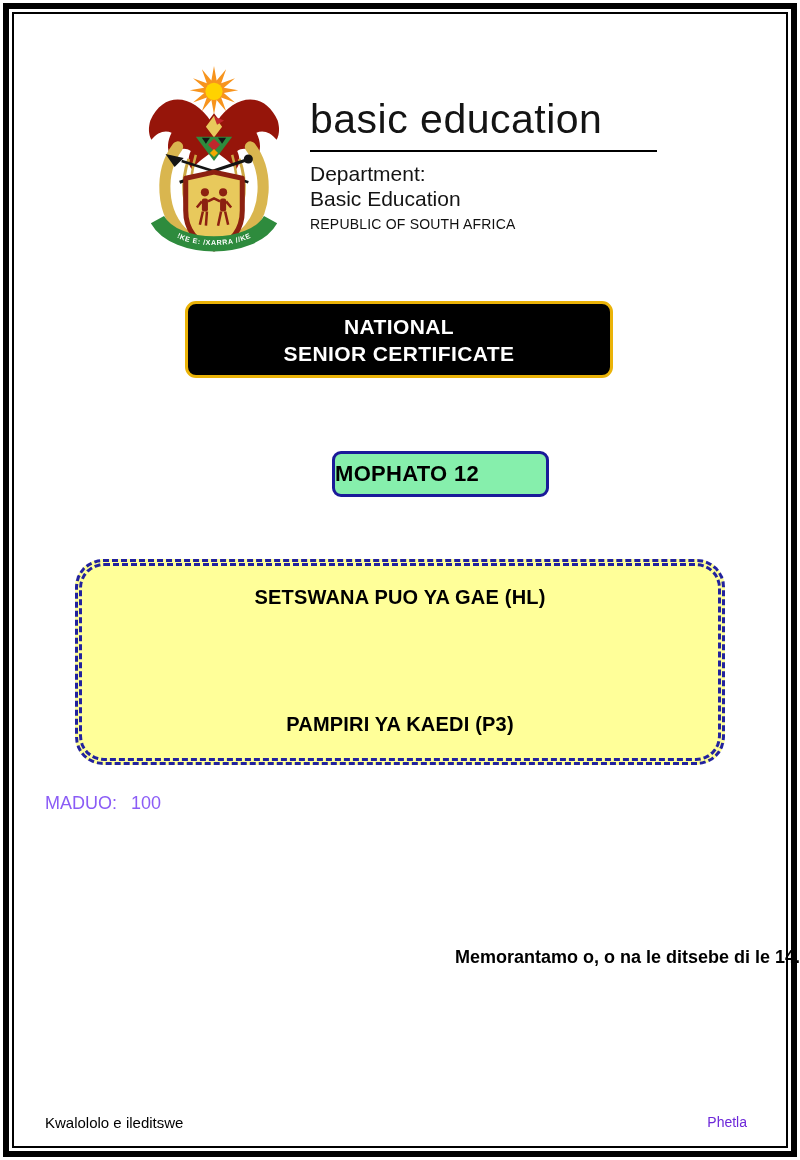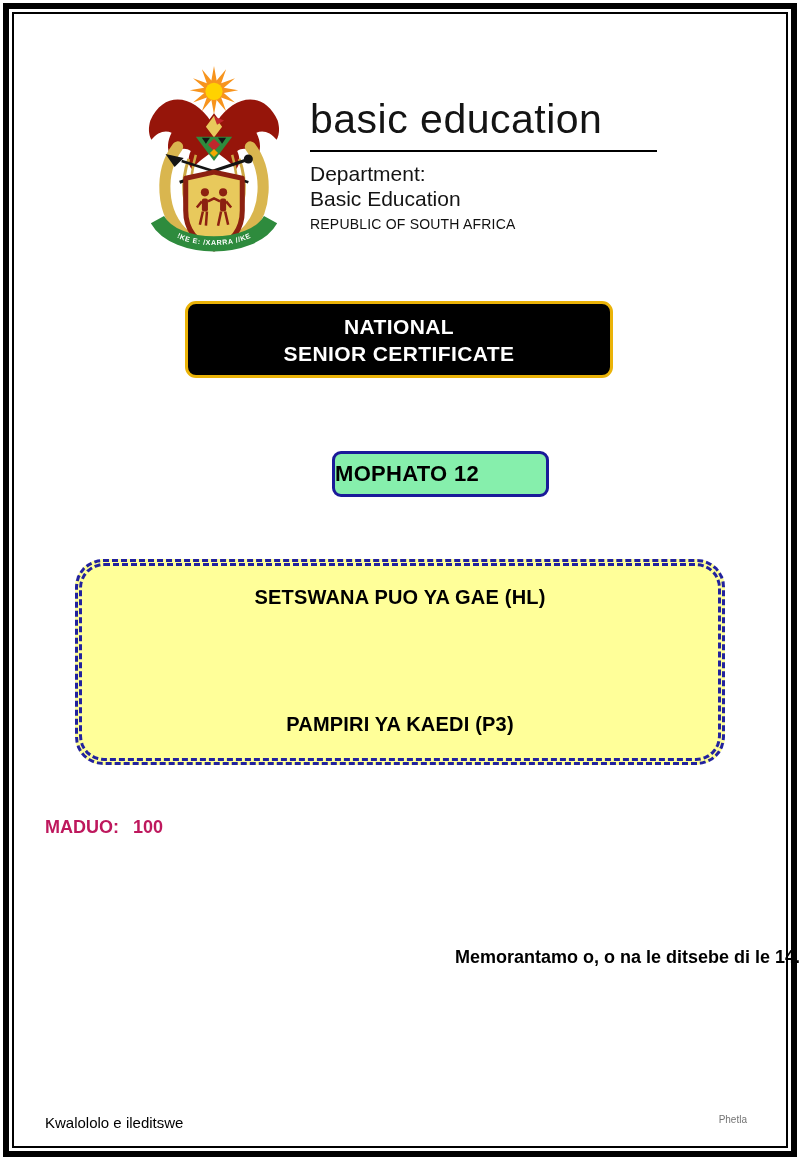--- a/index.html
+++ b/index.html
@@ -89,38 +89,38 @@
     box-sizing: border-box;
     text-align: center;
   }
   .subject-line {
     font-weight: bold; font-size: 20px; letter-spacing: 0.2px; color: #000;
   }
 
   
   .marks-line {
     position: absolute; left: 45px; top: 793px;
-    font-weight: bold; font-size: 18px; color: #be185d; margin-top: 24px;
+    font-weight: normal; font-size: 18px; color: #8b5cf6;
   }
   .marks-value { margin-left: 14px; }
 
   
   .note-line {
     position: absolute; left: 0; top: 947px; width: 800px;
     text-align: right; font-weight: bold; font-size: 18px; color: #000;
   }
 
   
   .footer-left {
     position: absolute; left: 45px; top: 1114px;
     font-size: 15px; color: #000;
   }
   .footer-right {
     position: absolute; right: 53px; top: 1114px;
-    font-size: 10px; color: #737373;
+    font-size: 14px; color: #6d28d9;
   }
 </style>
 </head>
 <body>
 
 <div class="frame-outer"></div>
 <div class="frame-inner"></div>
 
 <svg class="coat-of-arms" viewBox="0 0 140 196" xmlns="http://www.w3.org/2000/svg">
 

